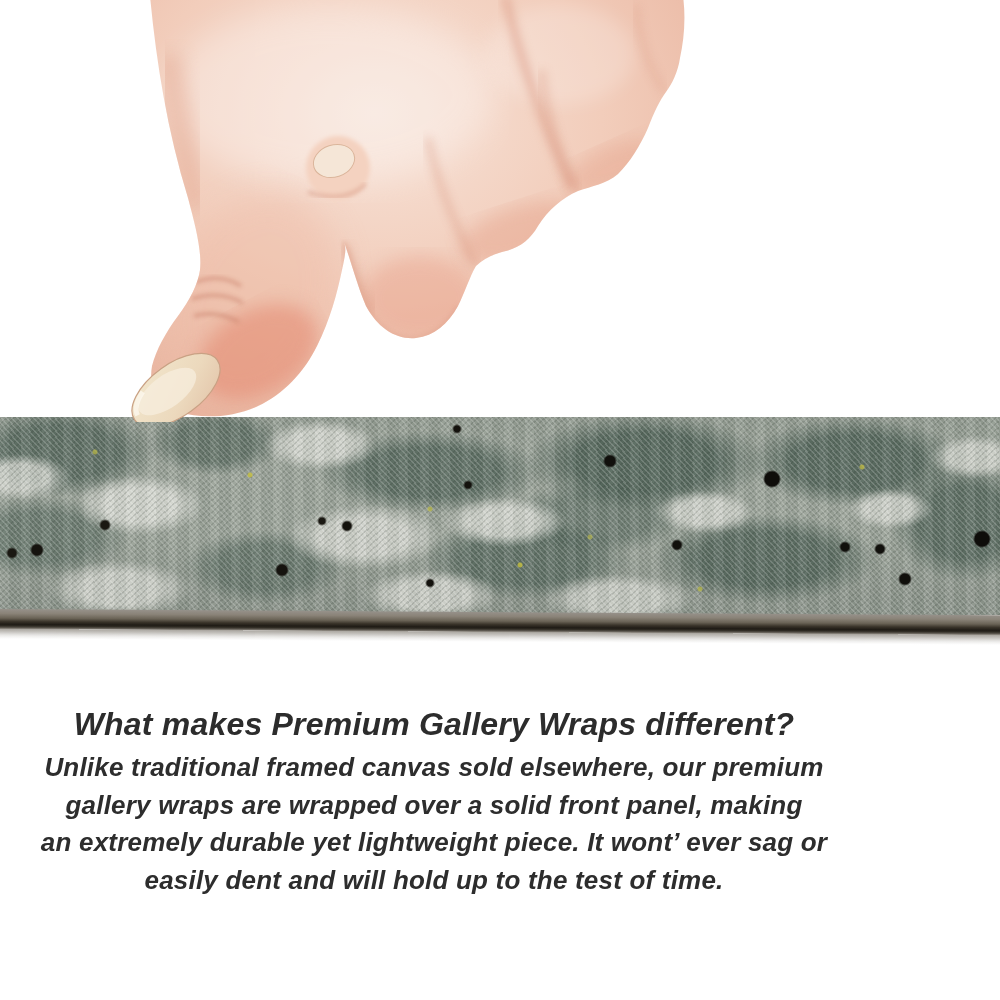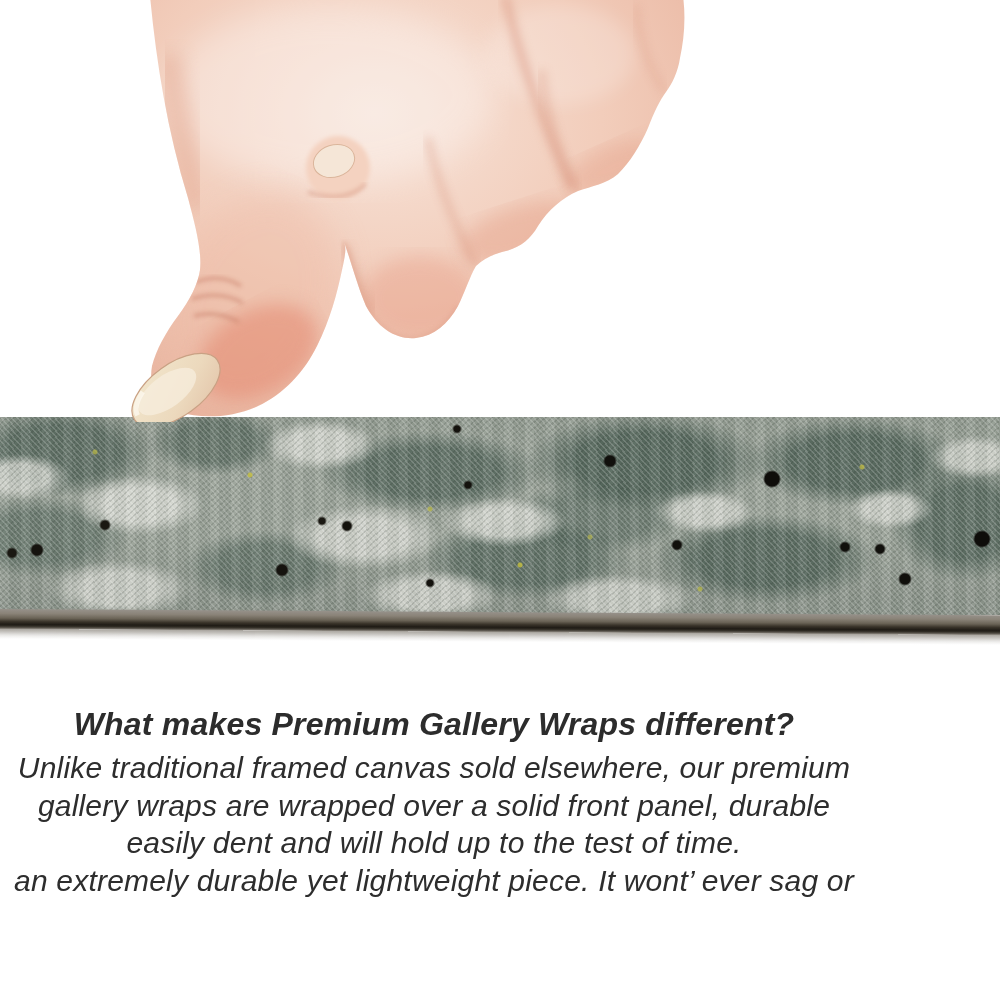--- a/index.html
+++ b/index.html
@@ -83,21 +83,21 @@
     content:"";position:absolute;left:0;top:100%;width:100%;height:10px;
     background:linear-gradient(180deg, rgba(120,114,104,.30), rgba(120,114,104,0));
   }
   
   .copy{position:absolute;left:0;top:702px;width:868px;text-align:center;z-index:2;color:#2c2c2c;}
   .headline{
     margin:0 0 3px 0;font-style:italic;font-weight:700;font-size:32px;line-height:44px;
     letter-spacing:.2px;color:#2c2c2c;
   }
   .body-line{
-    margin:0;font-style:italic;font-weight:400;font-size:30px;line-height:37.5px;
+    margin:0;font-style:italic;font-weight:700;font-size:26px;line-height:37.5px;
     letter-spacing:.2px;color:#2d2d2d;
   }
 </style>
 </head>
 <body>
 
 <div class="stage">
 
   <svg class="hand-svg" viewBox="0 0 1000 422" aria-hidden="true">
     <defs>
@@ -192,18 +192,18 @@
   </svg>
 
   <div class="canvas-strip">
     <div class="strip-texture"></div>
     <div class="strip-edge"></div>
   </div>
 
   <section class="copy">
     <h1 class="headline">What makes Premium Gallery Wraps different?</h1>
     <p class="body-line">Unlike traditional framed canvas sold elsewhere, our premium</p>
-    <p class="body-line">gallery wraps are wrapped over a solid front panel, durable</p>
+    <p class="body-line">gallery wraps are wrapped over a solid front panel, making</p>
+    <p class="body-line">an extremely durable yet lightweight piece. It wont’ ever sag or</p>
     <p class="body-line">easily dent and will hold up to the test of time.</p>
-    <p class="body-line">an extremely durable yet lightweight piece. It wont’ ever sag or</p>
   </section>
 
 </div>
 
 </body></html>

